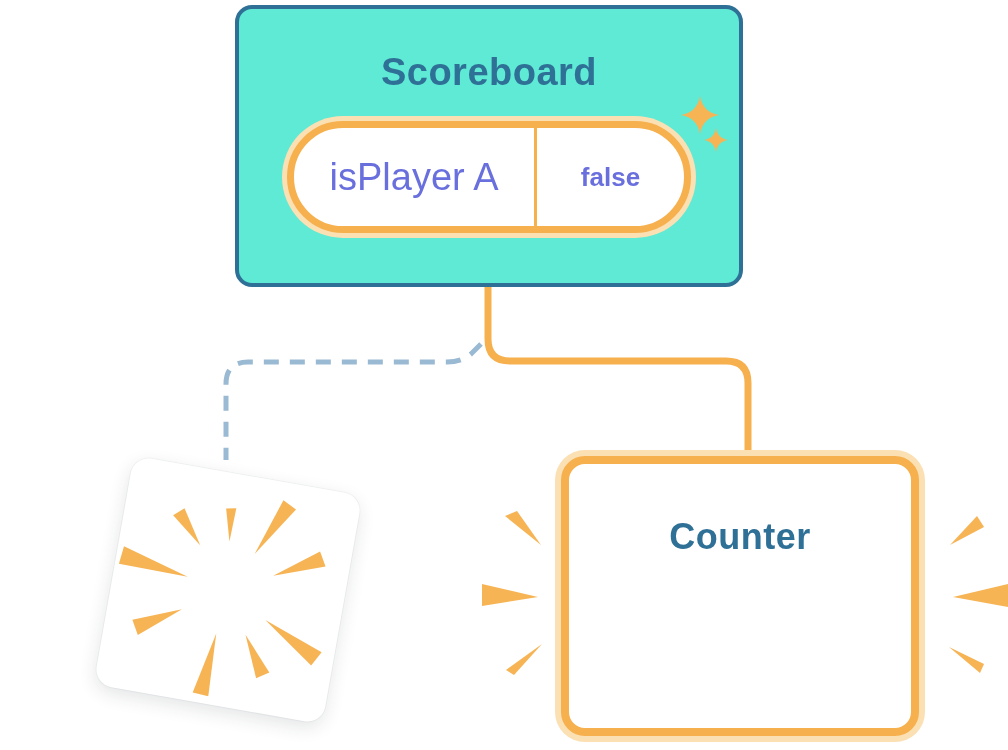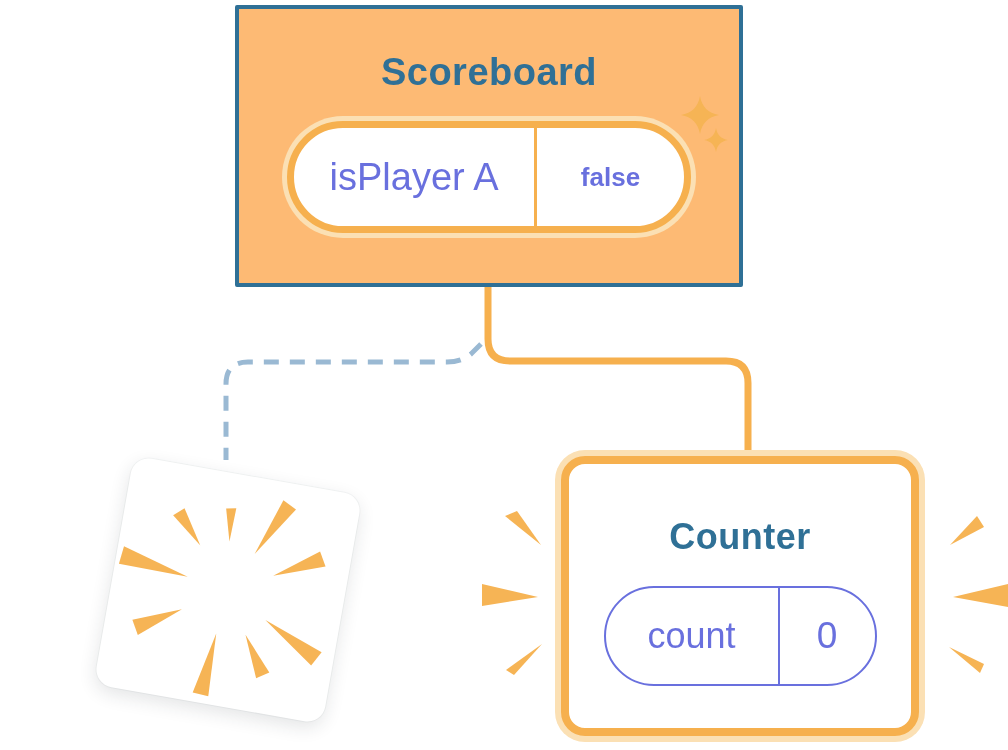--- a/index.html
+++ b/index.html
@@ -35,23 +35,23 @@
     stroke: var(--dash-blue);
     stroke-width: 5;
     stroke-dasharray: 15 11;
   }
 
   
   .scoreboard-card {
     left: 235px; top: 5px;
     width: 508px; height: 282px;
     box-sizing: border-box;
-    background: #fdba74;
+    background: #5eead4;
     border: 4px solid var(--steel-blue);
-    border-radius: 2px;
+    border-radius: 17px;
     display: flex;
     flex-direction: column;
     align-items: center;
   }
   .card-title {
     color: var(--steel-blue);
     font-weight: 700;
     font-size: 38px;
     letter-spacing: 0.5px;
   }
@@ -99,20 +99,21 @@
   }
   .counter-card {
     box-sizing: border-box;
     width: 100%; height: 100%;
     background: #ffffff;
     border: 8px solid var(--orange);
     border-radius: 24px;
     display: flex;
     flex-direction: column;
     align-items: center;
+    gap: 20px;
   }
   .counter-card .card-title {
     margin-top: 52px;
     font-size: 36px;
   }
   .pill-indigo {
     box-sizing: border-box;
     margin-top: 28px;
     width: 273px; height: 100px;
     border: 2.5px solid var(--indigo);
@@ -193,24 +194,20 @@
   </div>
 
   <svg class="abs sparkles" width="64" height="70" viewBox="0 0 64 70">
     <path class="sparkle" d="M28 4 C 30 15, 36 21, 47 23 C 36 25, 30 31, 28 42 C 26 31, 20 25, 9 23 C 20 21, 26 15, 28 4 Z"></path>
     <path class="sparkle" d="M44 36 C 45.3 43, 49 46.7, 56 48 C 49 49.3, 45.3 53, 44 60 C 42.7 53, 39 49.3, 32 48 C 39 46.7, 42.7 43, 44 36 Z"></path>
   </svg>
 
   <div class="abs counter-card-halo">
     <div class="counter-card">
       <div class="card-title">Counter</div>
-      <div class="pill-indigo">
-        <div class="pill-key">count</div>
-        <div class="pill-value">0</div>
-      </div>
     </div>
   </div>
 
   <svg class="wedges" viewBox="0 0 1008 750">
     <polygon class="wedge" points="505,516 517,511 541,545"></polygon>
     <polygon class="wedge" points="482,584 482,606 538,597"></polygon>
     <polygon class="wedge" points="506,670 514,675 542,644"></polygon>
     <polygon class="wedge" points="977,516 984,527 950,545"></polygon>
     <polygon class="wedge" points="1008,584 1008,607 953,597"></polygon>
     <polygon class="wedge" points="949,647 980,673 984,664"></polygon>

